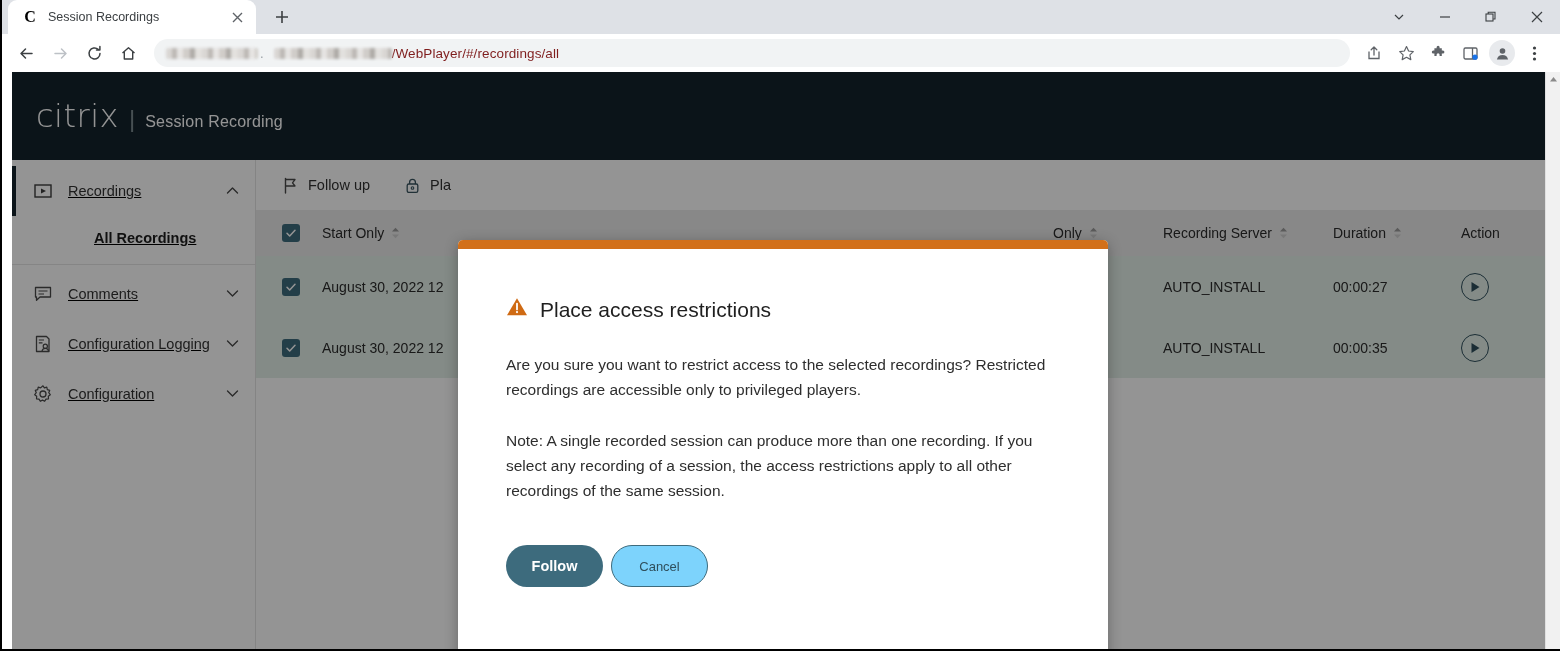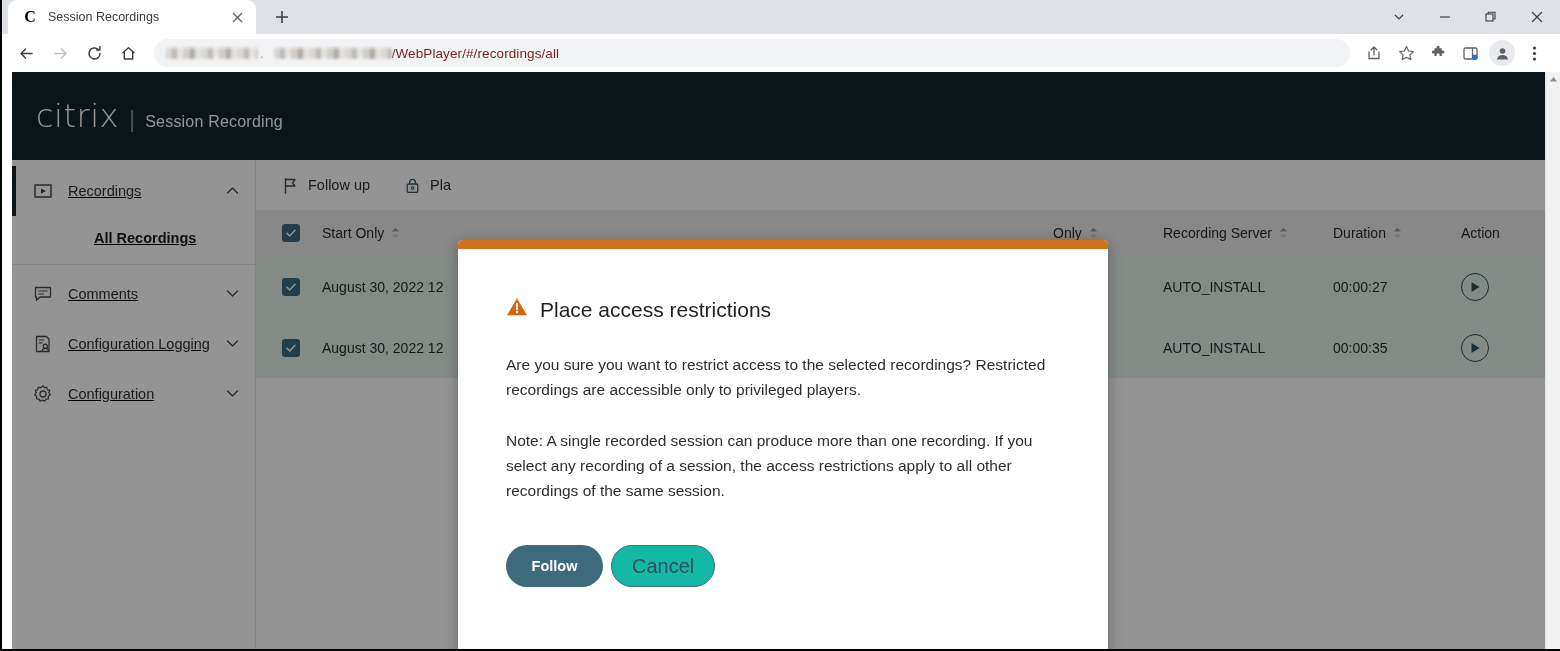--- a/index.html
+++ b/index.html
@@ -290,23 +290,23 @@
     min-width: 97px; height: 42px; padding: 0 20px;
     border-radius: 21px; border: none;
     background: #3d6b7d; color: #ffffff;
     font-size: 14.5px; font-weight: bold;
     font-family: "Liberation Sans", sans-serif;
     cursor: pointer;
   }
   .btn-cancel {
     min-width: 97px; height: 42px; padding: 0 20px;
     border-radius: 21px;
-    background: #14b8a6; color: #2f4f5c;
+    background: #7dd3fc; color: #2f4f5c;
     border: 1.4px solid #3d6b7d;
-    font-size: 20px;
+    font-size: 13px;
     font-family: "Liberation Sans", sans-serif;
     cursor: pointer;
   }
 
   .edge-l { position:absolute; left:0; top:0; width:2px; height:651px; background:#000; }
   .edge-b { position:absolute; left:0; bottom:0; width:1560px; height:2px; background:#000; }
 </style>
 </head>
 <body>
 

